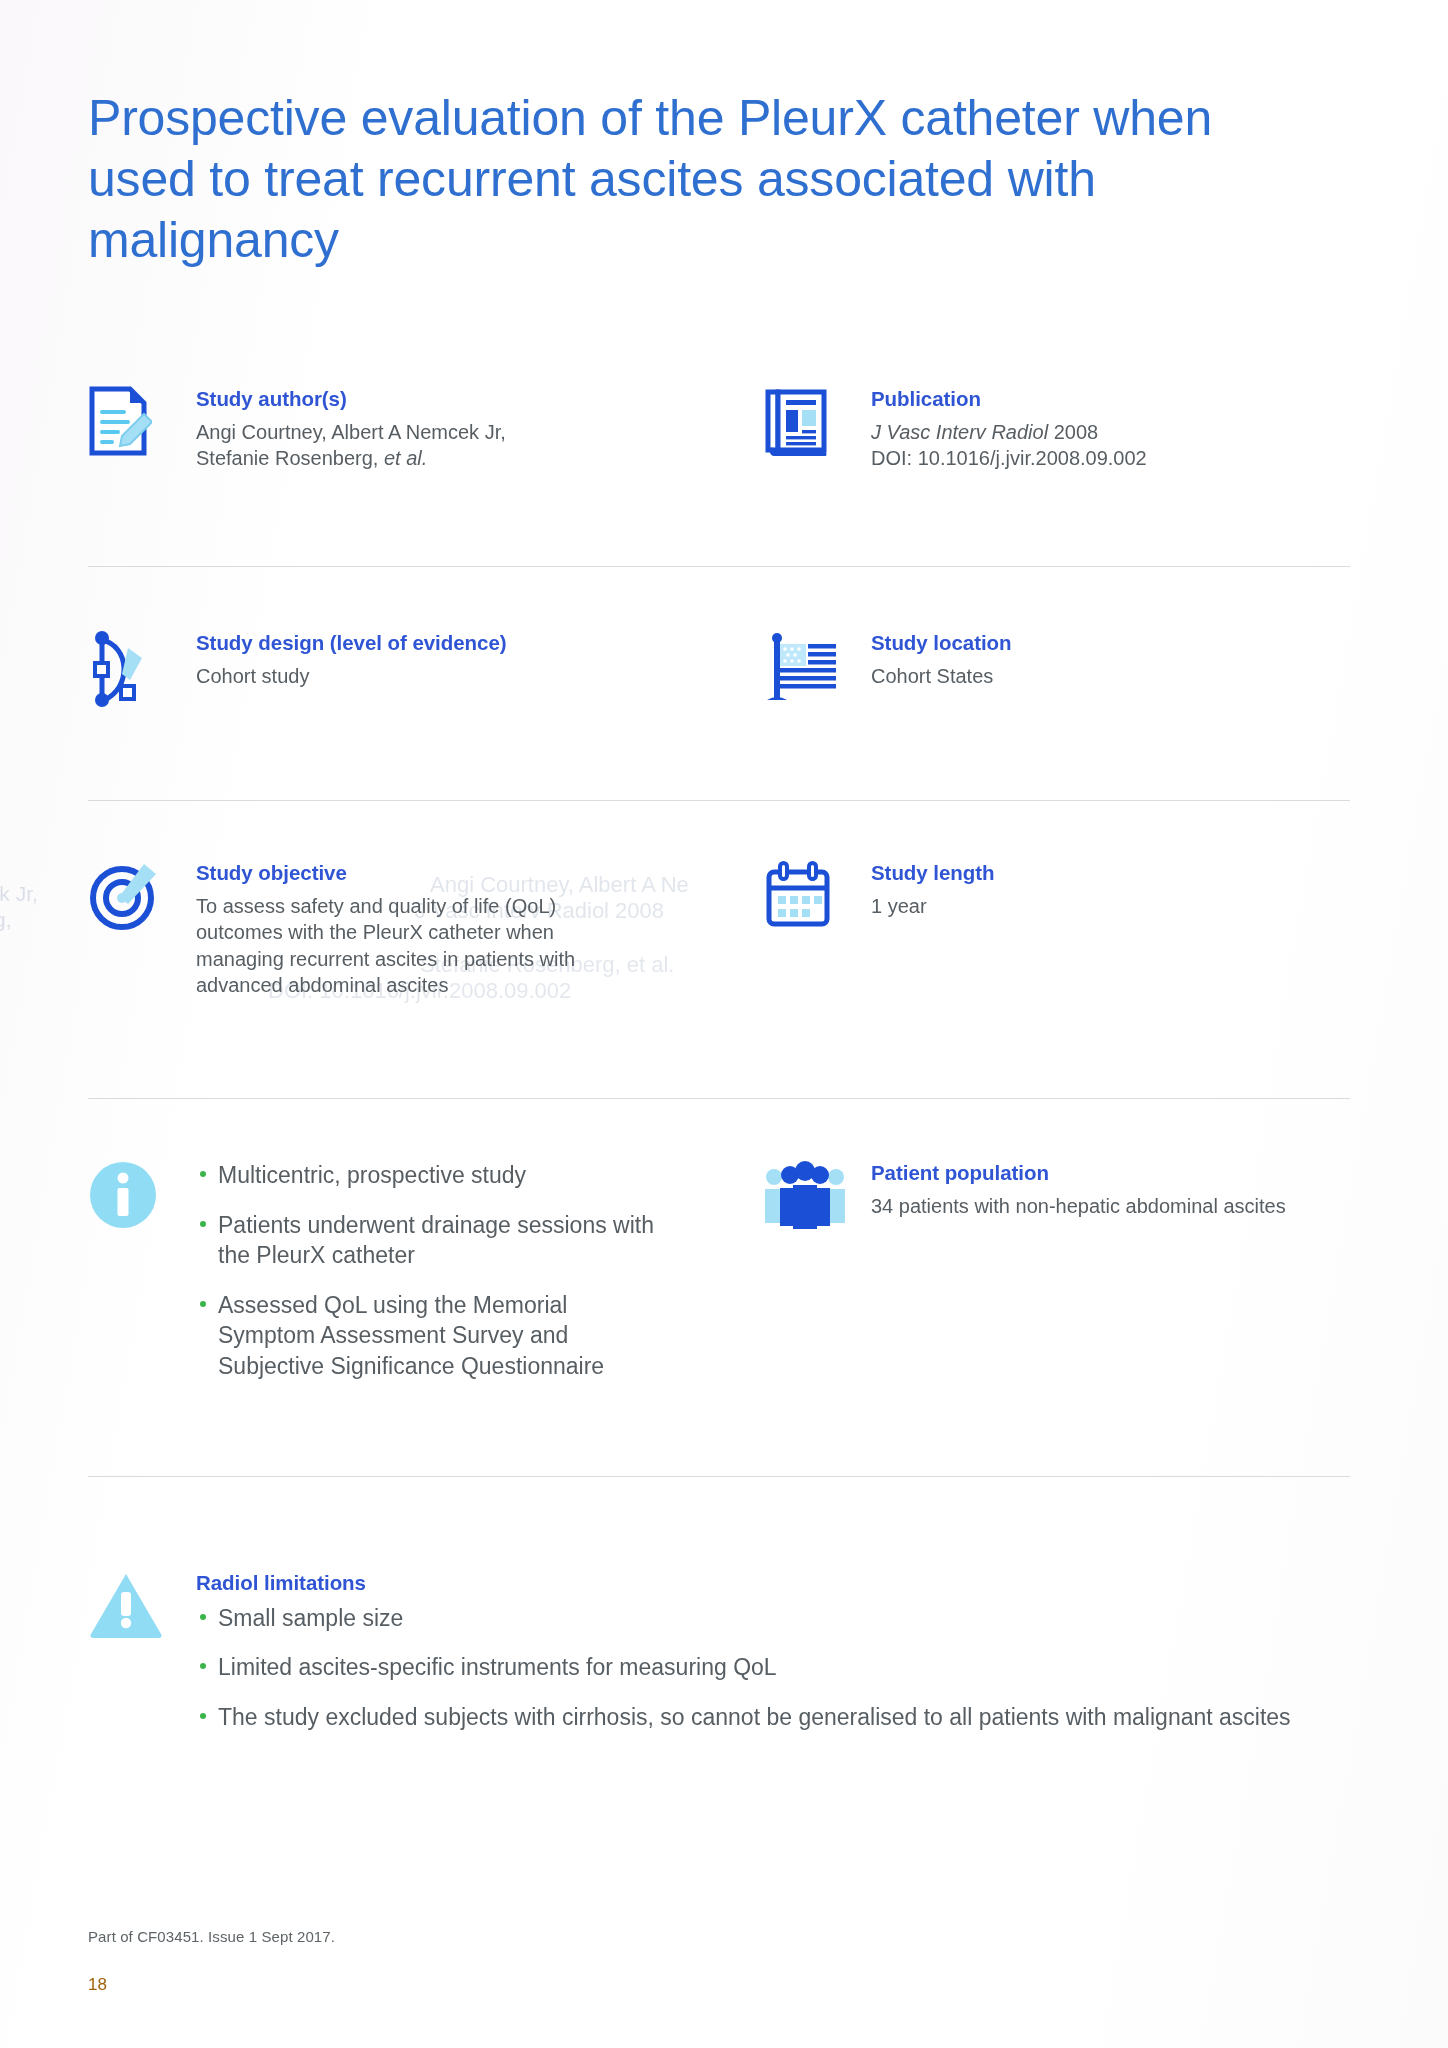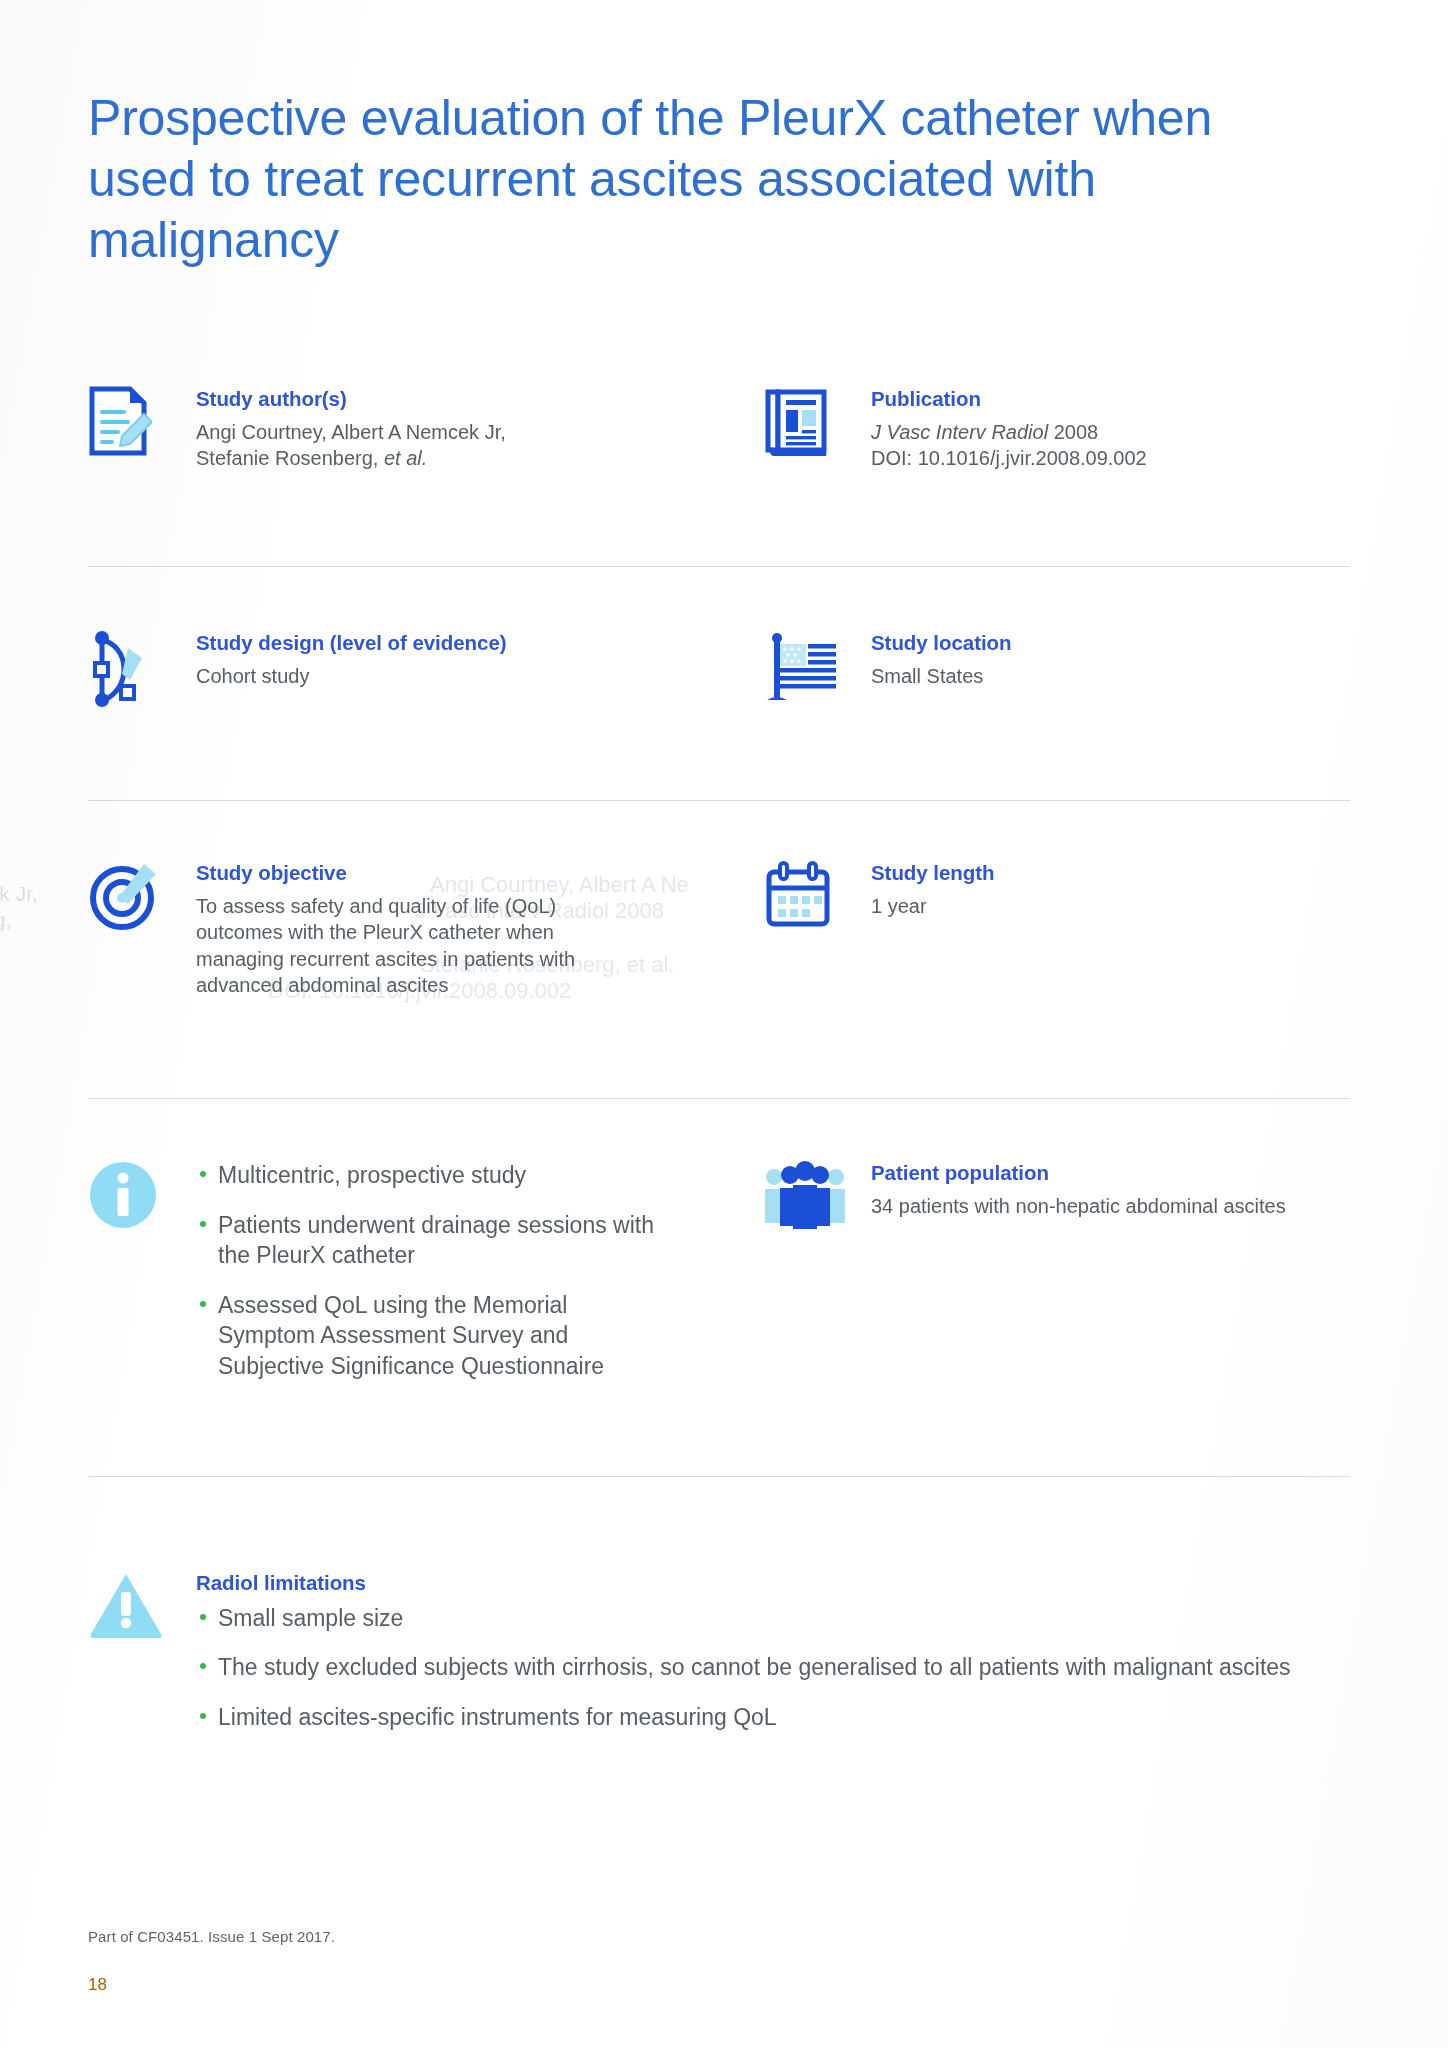--- a/index.html
+++ b/index.html
@@ -264,21 +264,21 @@
               <rect x="45" y="14" width="28" height="4.5"></rect>
               <rect x="45" y="22" width="28" height="4.5"></rect>
               <rect x="45" y="30" width="28" height="4.5"></rect>
               <rect x="17" y="38" width="56" height="4.5"></rect>
               <rect x="17" y="46" width="56" height="4.5"></rect>
               <rect x="17" y="54" width="56" height="4.5"></rect>
             </g>
           </svg>
         </span>
         <div class="block-title">Study location</div>
-        <div class="block-body">Small States</div>
+        <div class="block-body">Cohort States</div>
       </div>
     </div>
   </div>
 
   <div class="divider" style="top:800px;"></div>
 
   <div class="row" style="top:860px;">
 
     <div class="col-left">
       <div class="block">
@@ -374,22 +374,22 @@
       <span class="icon-wrap">
         <svg width="76" height="70" viewBox="0 0 76 70">
           <path d="M38 4 L73 64 q2 4 -3 4 H6 q-5 0 -3 -4 Z" fill="#8fdcf4"></path>
           <rect x="33" y="22" width="10" height="24" rx="3" fill="#ffffff"></rect>
           <circle cx="38" cy="53" r="5.2" fill="#ffffff"></circle>
         </svg>
       </span>
       <div class="block-title">Radiol limitations</div>
       <ul class="bullets" style="max-width:1150px;">
         <li>Small sample size</li>
+        <li>Limited ascites-specific instruments for measuring QoL</li>
         <li>The study excluded subjects with cirrhosis, so cannot be generalised to all patients with malignant ascites</li>
-        <li>Limited ascites-specific instruments for measuring QoL</li>
       </ul>
     </div>
   </div>
 
   <div id="footer-note">Part of CF03451. Issue 1 Sept 2017.</div>
   <div id="page-number">18</div>
 
 </div>
 
 </body></html>

